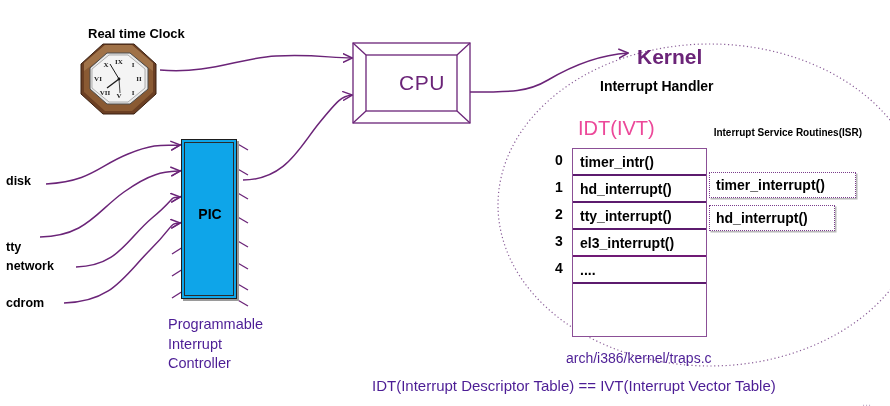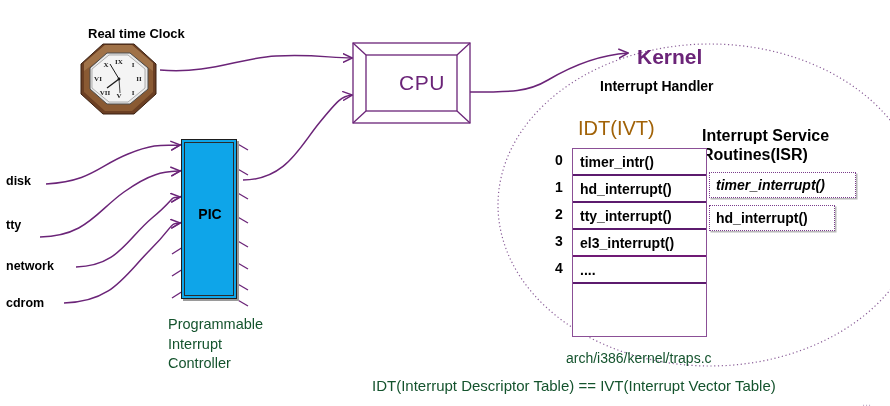--- a/index.html
+++ b/index.html
@@ -7,23 +7,23 @@
     width:890px;height:406px;position:relative;overflow:hidden;
     font-family:"Liberation Sans","DejaVu Sans",sans-serif;
     -webkit-font-smoothing:antialiased;
   }
   #canvas{position:absolute;inset:0;width:890px;height:406px;}
   .svg-layer{position:absolute;left:0;top:0;width:890px;height:406px;pointer-events:none;}
 
   
   .txt{position:absolute;white-space:pre;line-height:1.18;}
   .bold-black{color:#000000;font-weight:bold;}
-  .purple{color:#14532d;}
+  .purple{color:#4c1d95;}
   .purple-bold{color:#6b2478;font-weight:bold;}
-  .red{color:#a16207;}
+  .red{color:#ec4899;}
 
   
   #rtc-label{left:88px;top:26px;font-size:13px;}
 
   
   #clock{position:absolute;left:79px;top:43px;width:79px;height:73px;}
 
   
   #pic-box{
     position:absolute;left:181px;top:139px;width:56px;height:160px;
@@ -37,38 +37,38 @@
   }
   #pic-label{
     position:absolute;left:0;top:66px;width:56px;text-align:center;
     font-size:14px;font-weight:bold;color:#000;
   }
   #pic-caption{left:168px;top:315px;font-size:14.5px;line-height:1.36;}
 
   
   .src-label{font-size:12.5px;}
   #lbl-disk{left:6px;top:174px;}
-  #lbl-tty{left:6px;top:218px;}
+  #lbl-tty{left:6px;top:240px;}
   #lbl-network{left:6px;top:259px;}
   #lbl-cdrom{left:6px;top:296px;}
 
   
   #cpu-box{position:absolute;left:353px;top:43px;width:117px;height:80px;}
   #cpu-label{
     position:absolute;left:0;top:28px;width:138px;text-align:center;
     font-size:21px;color:#6b2478;letter-spacing:.5px;
   }
 
   
   #kernel-title{left:637px;top:45px;font-size:21px;font-weight:bold;}
   #ih-title{left:600px;top:78px;font-size:14px;}
   #idt-title{left:578px;top:117px;font-size:20px;}
   #isr-title{
     position:absolute;left:702px;top:127px;width:160px;
-    font-size:16px;font-weight:bold;color:#000;text-align:left;line-height:1.18;
+    font-size:10px;font-weight:bold;color:#000;text-align:right;line-height:1.18;
   }
 
   
   #idt-table{
     position:absolute;left:572px;top:148px;width:135px;height:189px;
     border:1px solid #8b4f96;box-sizing:border-box;background:#fff;
   }
   .idt-row{
     position:relative;height:27px;box-sizing:border-box;
     border-bottom:2px solid #5c1b6e;
@@ -82,21 +82,21 @@
     font-size:14px;font-weight:bold;color:#000;left:550px;
   }
 
   
   .isr-box{
     position:absolute;border:1px dotted #7a3b8c;background:#fff;
     box-sizing:border-box;display:flex;align-items:center;padding-left:6px;
     box-shadow:1.5px 1.5px 0 #b9b9b9;
   }
   .isr-box span{font-size:14px;font-weight:bold;color:#000;}
-  #isr-0{left:709px;top:172px;width:147px;height:26px;font-style:italic;}
+  #isr-0{left:709px;top:172px;width:147px;height:26px;}
   #isr-1{left:709px;top:205px;width:126px;height:26px;}
 
   
   #traps-path{left:566px;top:350px;font-size:14px;}
   #idt-ivt-note{left:372px;top:377px;font-size:15px;}
   #corner-mark{
     position:absolute;left:862px;top:396px;font-size:11px;color:#c3b2cc;
   }
 </style>
 </head>

